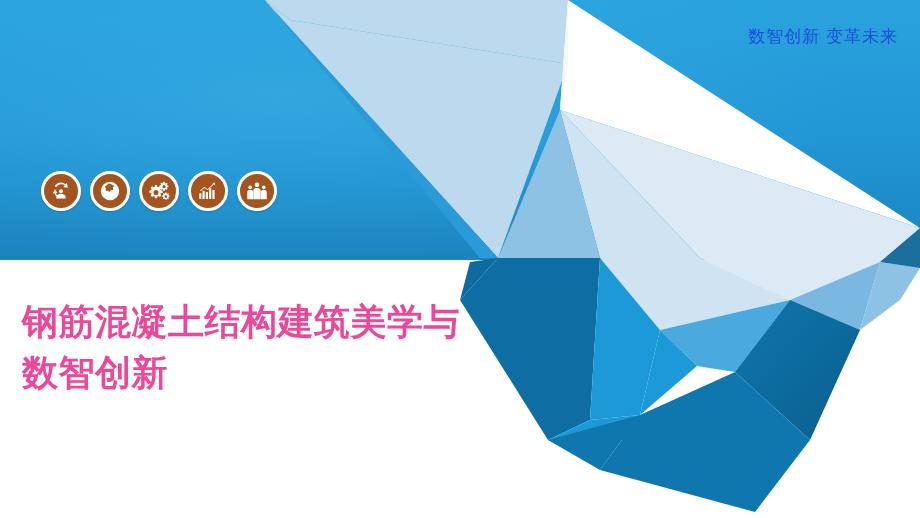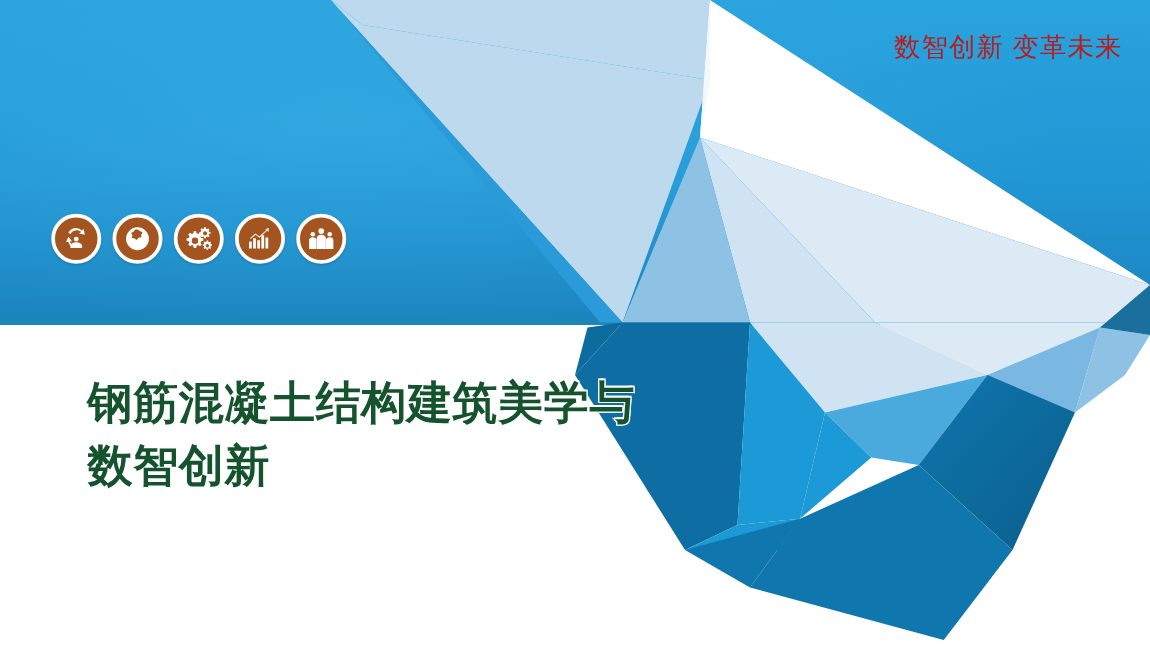--- a/index.html
+++ b/index.html
@@ -23,22 +23,22 @@
     width: 920px;
     height: 518px;
     display: block;
   }
 
   
   #tagline {
     position: absolute;
     right: 22px;
     top: 28px;
-    color: #b91c1c;
-    font-size: 21px;
+    color: #1d4ed8;
+    font-size: 17px;
     letter-spacing: 1px;
     line-height: 1;
     white-space: nowrap;
     z-index: 20;
   }
 
   
   #icon-row {
     position: absolute;
     left: 41px;
@@ -72,31 +72,30 @@
     position: absolute;
     left: 22px;
     top: 296px;
     z-index: 20;
     width: 520px;
   }
   .title-line {
     font-size: 36px;
     font-weight: bold;
     line-height: 1.42;
-    color: #14532d;
+    color: #ec4899;
     letter-spacing: 0.5px;
     white-space: nowrap;
     -webkit-text-stroke: 1.6px #ffffff;
     paint-order: stroke fill;
     text-shadow:
        1px  1px 0 rgba(255,255,255,0.85),
       -1px  1px 0 rgba(255,255,255,0.85),
        1px -1px 0 rgba(255,255,255,0.85),
       -1px -1px 0 rgba(255,255,255,0.85);
-    margin-left: 48px;
   }
 </style>
 </head>
 <body>
 
 <div id="slide">
 
   <svg id="bg-svg" viewBox="0 0 920 518" preserveAspectRatio="none">
     <defs>
       <linearGradient id="bandGrad" x1="0" y1="0" x2="0" y2="1">

